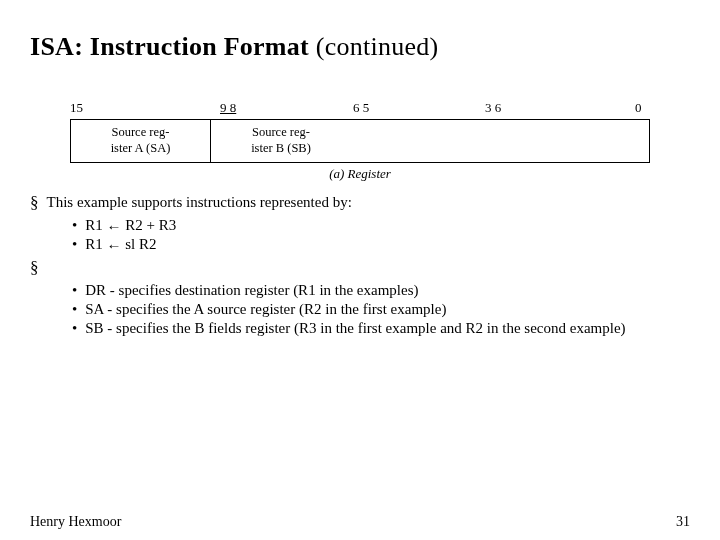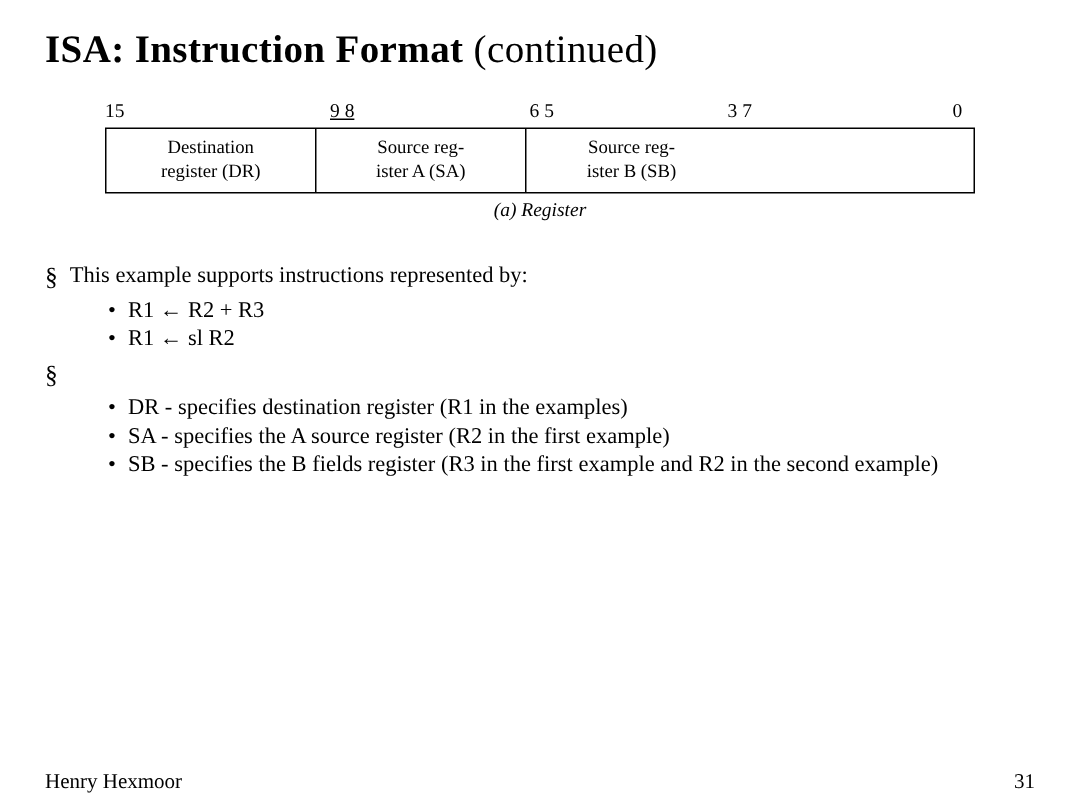--- a/index.html
+++ b/index.html
@@ -10,21 +10,21 @@
       font-family: 'Times New Roman', Times, serif;
       font-size: 15px;
       color: #000;
       overflow: hidden;
       position: relative;
     }
 
     .page {
       width: 720px;
       height: 540px;
-      padding: 18px 30px 10px 30px;
+      padding: 32px 30px 10px 30px;
     }
 
     .title {
       font-size: 26px;
       font-weight: bold;
       margin-bottom: 18px;
       text-align: left;
       letter-spacing: 0.01em;
     }
     .title .normal { font-weight: bold; font-style: normal; }
@@ -66,21 +66,21 @@
     .reg-cell:last-child { border-right: none; }
 
     .cell-opcode { width: 160px; }
     .cell-dr     { width: 140px; }
     .cell-sa     { width: 140px; }
     .cell-sb     { width: 140px; }
 
     .diagram-label {
       font-size: 13px;
       margin-top: 3px;
-      margin-bottom: 24px;
+      margin-bottom: 8px;
       font-style: normal;
     }
     .diagram-label span { font-style: italic; }
 
     
     .body-section {
       margin-bottom: 6px;
     }
 
     .bullet-group {
@@ -133,31 +133,30 @@
 
 <div class="page">
 
   <div class="title">
     <span class="normal">ISA: Instruction Format</span>
     <span class="paren"> </span>
     <span class="paren">(continued)</span>
   </div>
 
   <div class="diagram-area">
-    <div class="bit-labels" style="position:relative; height:18px; width:580px;">
+    <div class="bit-labels" style="position:relative; height:18px; width:580px;margin-top:20px;">
 
       <span style="position:absolute; left:0px;">15</span>
       <span style="position:absolute; left:150px;text-decoration:underline;">9  8</span>
       <span style="position:absolute; left:283px;">6  5</span>
-      <span style="position:absolute; left:415px;">3  7</span>
+      <span style="position:absolute; left:415px;">3  6</span>
       <span style="position:absolute; left:565px;">0</span>
     </div>
 
     <div class="register-row">
-      <div class="reg-cell cell-dr">Destination<br>register (DR)</div>
       <div class="reg-cell cell-sa">Source reg-<br>ister A (SA)</div>
       <div class="reg-cell cell-sb">Source reg-<br>ister B (SB)</div>
     </div>
 
     <div class="diagram-label">
       <span>(a) Register</span>
     </div>
   </div>
 
   <div class="body-section">

